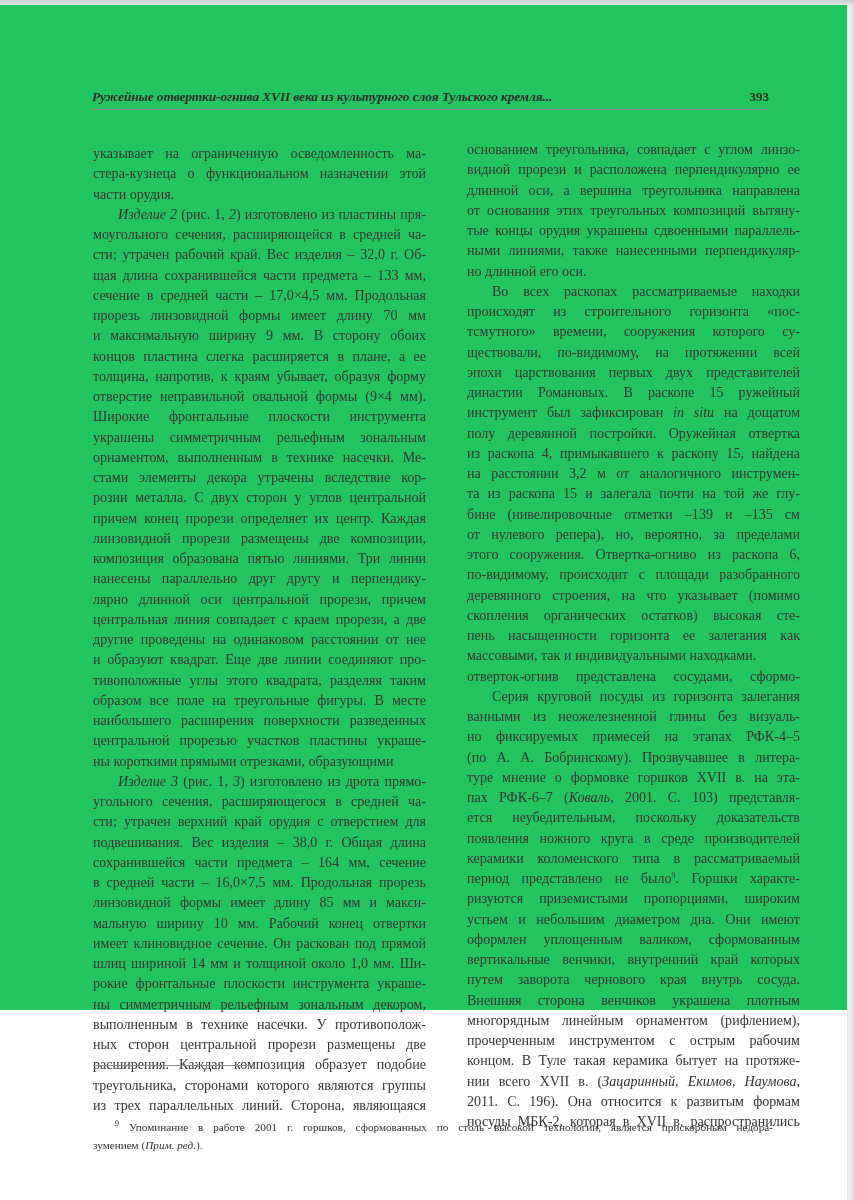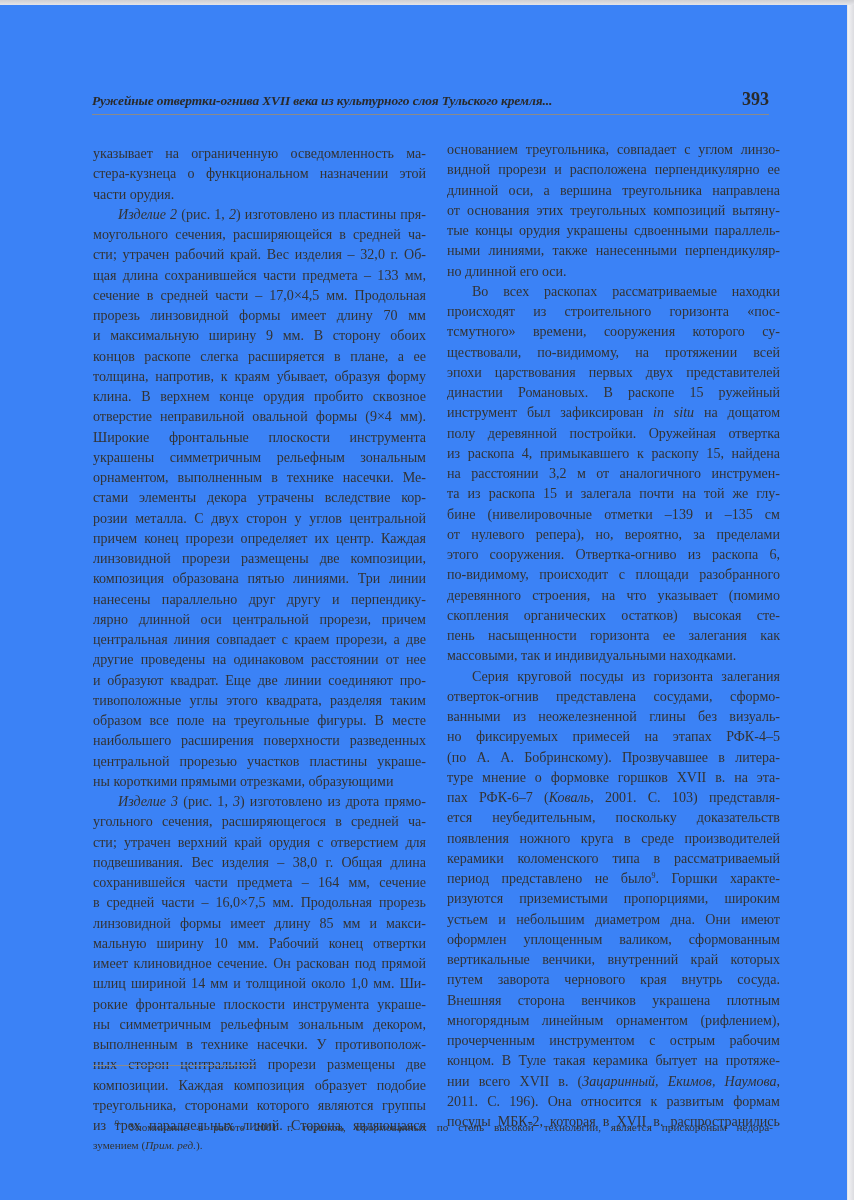--- a/index.html
+++ b/index.html
@@ -12,34 +12,34 @@
   .top-bar {
     position: absolute; left: 0; top: 0; width: 854px; height: 5px;
     background: linear-gradient(#cfcfd3, #e4e4e8);
   }
   .right-strip {
     position: absolute; right: 0; top: 5px; width: 6px; height: 1195px;
     background: linear-gradient(90deg, #f3f3f5, #dcdce0);
     border-left: 1px solid #e6e6ea;
   }
   .page {
-    position: absolute; left: 0; top: 5px; width: 847px; height: 1195px;
-    background: #3b82f6;
+    position: absolute; left: 0; top: 5px; width: 847px; height: 1005px;
+    background: #22c55e;
     text-decoration: underline;
   }
   .running-head {
     position: absolute; left: 92px; top: 89px; width: 677px;
     border-bottom: 1px solid #8a8a8a; padding-bottom: 4px;
     display: flex; justify-content: space-between; align-items: baseline;
   }
   .running-title {
     font-style: italic; font-weight: bold; font-size: 13.4px; color: #2a2a2a;
     letter-spacing: -0.1px;
   }
-  .page-number { font-weight: bold; font-size: 18px; color: #2a2a2a; }
+  .page-number { font-weight: bold; font-size: 13px; color: #2a2a2a; }
 
   .col {
     position: absolute; top: 139px; width: 333px;
     font-size: 14.05px; line-height: 20.25px;
     text-align: justify; color: #333;
   }
   .col-left { left: 93px; }
   .col-right { left: 447px; }
   .col p { margin: 0; }
   .col .line { display: block; text-align: justify; text-align-last: justify; white-space: nowrap; }
@@ -79,23 +79,22 @@
       <span class="line last">части орудия.</span>
     </p>
     <p>
       <span class="line first"><em>Изделие 2</em><span> (рис. 1, </span><em>2</em><span>) изготовлено из пластины пря-</span></span>
       <span class="line">моугольного сечения, расширяющейся в средней ча-</span>
       <span class="line">сти; утрачен рабочий край. Вес изделия – 32,0 г. Об-</span>
       <span class="line">щая длина сохранившейся части предмета – 133 мм,</span>
       <span class="line">сечение в средней части – 17,0×4,5 мм. Продольная</span>
       <span class="line">прорезь линзовидной формы имеет длину 70 мм</span>
       <span class="line">и максимальную ширину 9 мм. В сторону обоих</span>
-      <span class="line">концов раскопе слегка расширяется в плане, а ее</span>
+      <span class="line">концов пластина слегка расширяется в плане, а ее</span>
       <span class="line">толщина, напротив, к краям убывает, образуя форму</span>
-      <span class="line">клина. В верхнем конце орудия пробито сквозное</span>
       <span class="line">отверстие неправильной овальной формы (9×4 мм).</span>
       <span class="line">Широкие фронтальные плоскости инструмента</span>
       <span class="line">украшены симметричным рельефным зональным</span>
       <span class="line">орнаментом, выполненным в технике насечки. Ме-</span>
       <span class="line">стами элементы декора утрачены вследствие кор-</span>
       <span class="line">розии металла. С двух сторон у углов центральной</span>
       <span class="line">причем конец прорези определяет их центр. Каждая</span>
       <span class="line">линзовидной прорези размещены две композиции,</span>
       <span class="line">композиция образована пятью линиями. Три линии</span>
       <span class="line">нанесены параллельно друг другу и перпендику-</span>
@@ -117,27 +116,27 @@
       <span class="line">сохранившейся части предмета – 164 мм, сечение</span>
       <span class="line">в средней части – 16,0×7,5 мм. Продольная прорезь</span>
       <span class="line">линзовидной формы имеет длину 85 мм и макси-</span>
       <span class="line">мальную ширину 10 мм. Рабочий конец отвертки</span>
       <span class="line">имеет клиновидное сечение. Он раскован под прямой</span>
       <span class="line">шлиц шириной 14 мм и толщиной около 1,0 мм. Ши-</span>
       <span class="line">рокие фронтальные плоскости инструмента украше-</span>
       <span class="line">ны симметричным рельефным зональным декором,</span>
       <span class="line">выполненным в технике насечки. У противополож-</span>
       <span class="line">ных сторон центральной прорези размещены две</span>
-      <span class="line">композиции. Каждая композиция образует подобие</span>
+      <span class="line">расширения. Каждая композиция образует подобие</span>
       <span class="line">треугольника, сторонами которого являются группы</span>
       <span class="line">из трех параллельных линий. Сторона, являющаяся</span>
     </p>
   </div>
 
-  <div class="col col-right" style="top:134px;">
+  <div class="col col-right" style="top:134px;margin-left:20px;">
     <p>
       <span class="line">основанием треугольника, совпадает с углом линзо-</span>
       <span class="line">видной прорези и расположена перпендикулярно ее</span>
       <span class="line">длинной оси, а вершина треугольника направлена</span>
       <span class="line">от основания этих треугольных композиций вытяну-</span>
       <span class="line">тые концы орудия украшены сдвоенными параллель-</span>
       <span class="line">ными линиями, также нанесенными перпендикуляр-</span>
       <span class="line last">но длинной его оси.</span>
     </p>
     <p>
@@ -155,22 +154,22 @@
       <span class="line">бине (нивелировочные отметки –139 и –135 см</span>
       <span class="line">от нулевого репера), но, вероятно, за пределами</span>
       <span class="line">этого сооружения. Отвертка-огниво из раскопа 6,</span>
       <span class="line">по-видимому, происходит с площади разобранного</span>
       <span class="line">деревянного строения, на что указывает (помимо</span>
       <span class="line">скопления органических остатков) высокая сте-</span>
       <span class="line">пень насыщенности горизонта ее залегания как</span>
       <span class="line last">массовыми, так и индивидуальными находками.</span>
     </p>
     <p>
+      <span class="line">отверток-огнив представлена сосудами, сформо-</span>
       <span class="line first">Серия круговой посуды из горизонта залегания</span>
-      <span class="line">отверток-огнив представлена сосудами, сформо-</span>
       <span class="line">ванными из неожелезненной глины без визуаль-</span>
       <span class="line">но фиксируемых примесей на этапах РФК-4–5</span>
       <span class="line">(по А. А. Бобринскому). Прозвучавшее в литера-</span>
       <span class="line">туре мнение о формовке горшков XVII в. на эта-</span>
       <span class="line"><span>пах РФК-6–7 (</span><em>Коваль</em><span>, 2001. С. 103) представля-</span></span>
       <span class="line">ется неубедительным, поскольку доказательств</span>
       <span class="line">появления ножного круга в среде производителей</span>
       <span class="line">керамики коломенского типа в рассматриваемый</span>
       <span class="line"><span>период представлено не было</span><sup>9</sup><span>. Горшки характе-</span></span>
       <span class="line">ризуются приземистыми пропорциями, широким</span>

